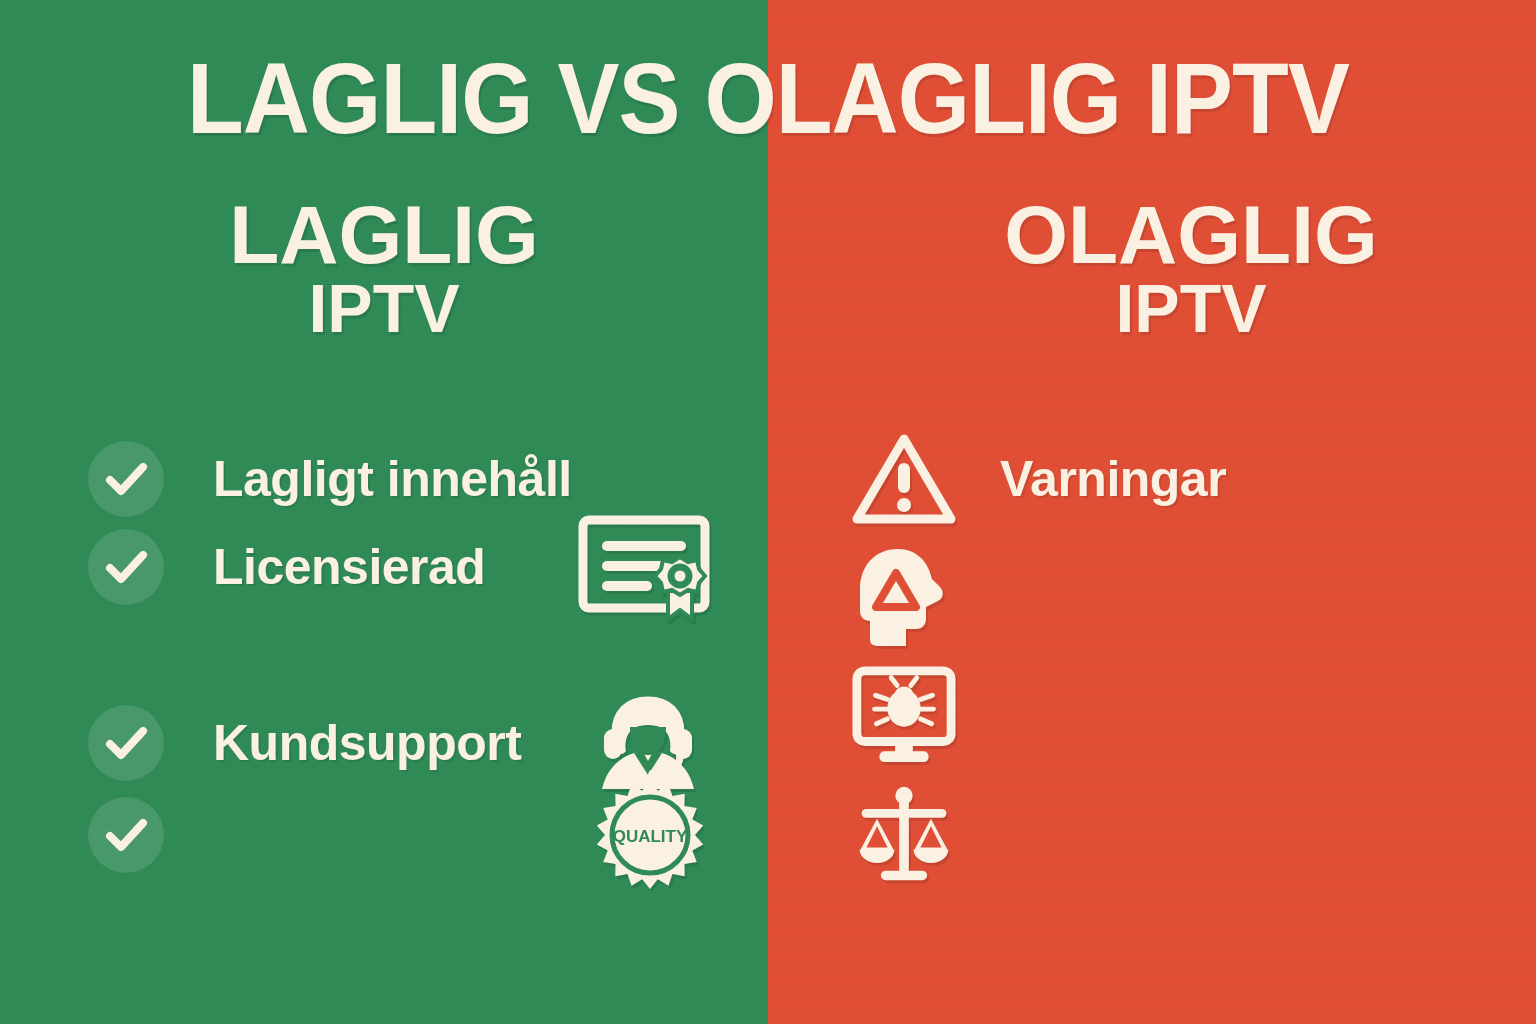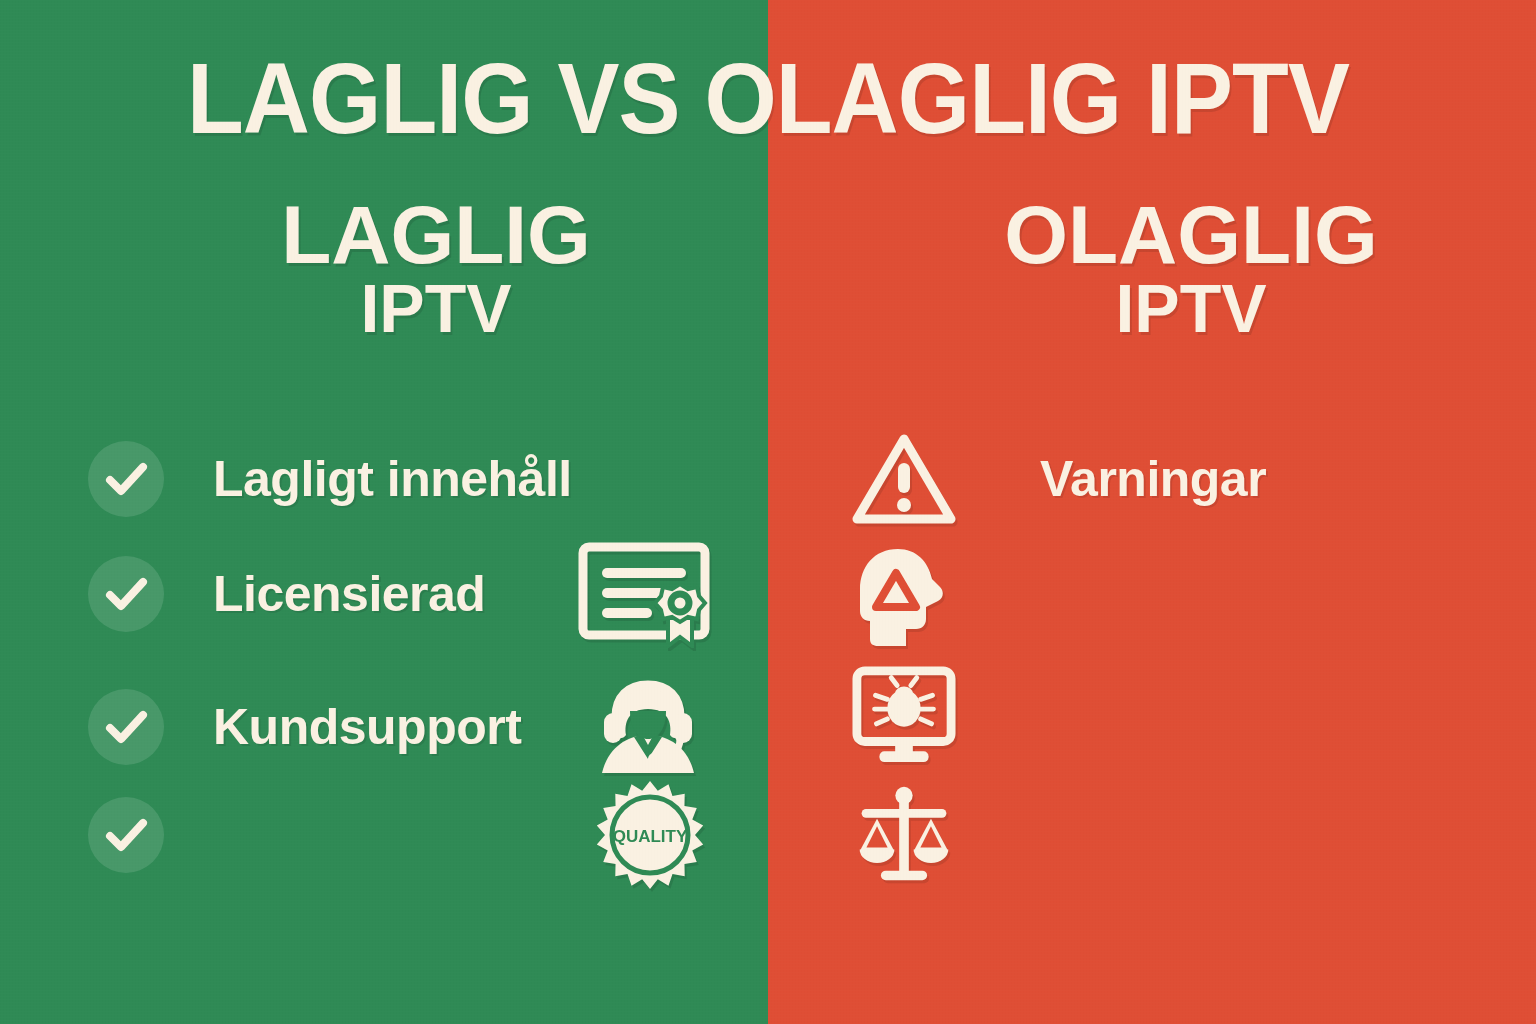--- a/index.html
+++ b/index.html
@@ -60,21 +60,21 @@
     width: 768px;
     text-align: center;
     color: #faf1e2;
     font-size: 82px;
     font-weight: bold;
     line-height: .98;
     letter-spacing: 0px;
     text-shadow: 2px 3px 0 rgba(0,0,0,.10);
   }
   .col-heading .l2 { display: block; font-size: 68px; }
-  #heading-left  { left: 8px; padding-left: 44px; }
+  #heading-left  { left: 0; }
   #heading-right { left: 768px; margin-left: 39px; }
 
   
   .list {
     position: absolute;
     left: 0;
     width: 768px;
   }
   .row {
     position: absolute;
@@ -130,21 +130,20 @@
   }
   .row-label-right {
     position: absolute;
     left: 232px;
     color: #faf1e2;
     font-size: 50px;
     font-weight: bold;
     letter-spacing: -.5px;
     text-shadow: 2px 2px 0 rgba(0,0,0,.09);
     white-space: nowrap;
-    margin-left: 40px;
   }
 
   .icon-shadow { filter: drop-shadow(2px 3px 0 rgba(0,0,0,.10)); }
 </style>
 </head>
 <body>
 
 <div id="canvas">
 
   <div class="half half-left"></div>
@@ -167,21 +166,21 @@
     <div class="row" style="top:420px">
       <div class="check-wrap">
         <div class="check-circle"></div>
         <svg class="check-mark" viewBox="0 0 50 50">
           <path d="M9 26 L20 37 L42 13" fill="none" stroke="#faf1e2" stroke-width="8" stroke-linecap="round" stroke-linejoin="round"></path>
         </svg>
       </div>
       <div class="row-label-left">Lagligt innehåll</div>
     </div>
 
-    <div class="row" style="top:535px">
+    <div class="row" style="top:508px">
       <div class="check-wrap">
         <div class="check-circle"></div>
         <svg class="check-mark" viewBox="0 0 50 50">
           <path d="M9 26 L20 37 L42 13" fill="none" stroke="#faf1e2" stroke-width="8" stroke-linecap="round" stroke-linejoin="round"></path>
         </svg>
       </div>
       <div class="row-label-left">Licensierad</div>
 
       <svg class="side-icon icon-shadow" width="140" height="108" viewBox="0 0 140 108">
         <rect x="7" y="7" width="122" height="88" rx="6" ry="6" fill="none" stroke="#faf1e2" stroke-width="9"></rect>
@@ -189,21 +188,21 @@
         <rect x="26" y="48" width="66" height="10" rx="5" fill="#faf1e2"></rect>
         <rect x="26" y="68" width="50" height="10" rx="5" fill="#faf1e2"></rect>
 
         <path d="M92 78 L92 106 L104 97 L116 106 L116 78 Z" fill="#faf1e2" stroke="#2f8a55" stroke-width="4"></path>
 
         <path d="M104 44 l8 5 9 -2 2 9 6 7 -6 7 -2 9 -9 -2 -8 5 -8 -5 -9 2 -2 -9 -6 -7 6 -7 2 -9 9 2 Z" fill="#faf1e2" stroke="#2f8a55" stroke-width="4"></path>
         <circle cx="104" cy="63" r="9" fill="none" stroke="#2f8a55" stroke-width="7"></circle>
       </svg>
     </div>
 
-    <div class="row" style="top:668px">
+    <div class="row" style="top:684px">
       <div class="check-wrap">
         <div class="check-circle"></div>
         <svg class="check-mark" viewBox="0 0 50 50">
           <path d="M9 26 L20 37 L42 13" fill="none" stroke="#faf1e2" stroke-width="8" stroke-linecap="round" stroke-linejoin="round"></path>
         </svg>
       </div>
       <div class="row-label-left">Kundsupport</div>
 
       <svg class="side-icon icon-shadow" width="108" height="108" viewBox="0 0 108 108" style="right:66px">
 

